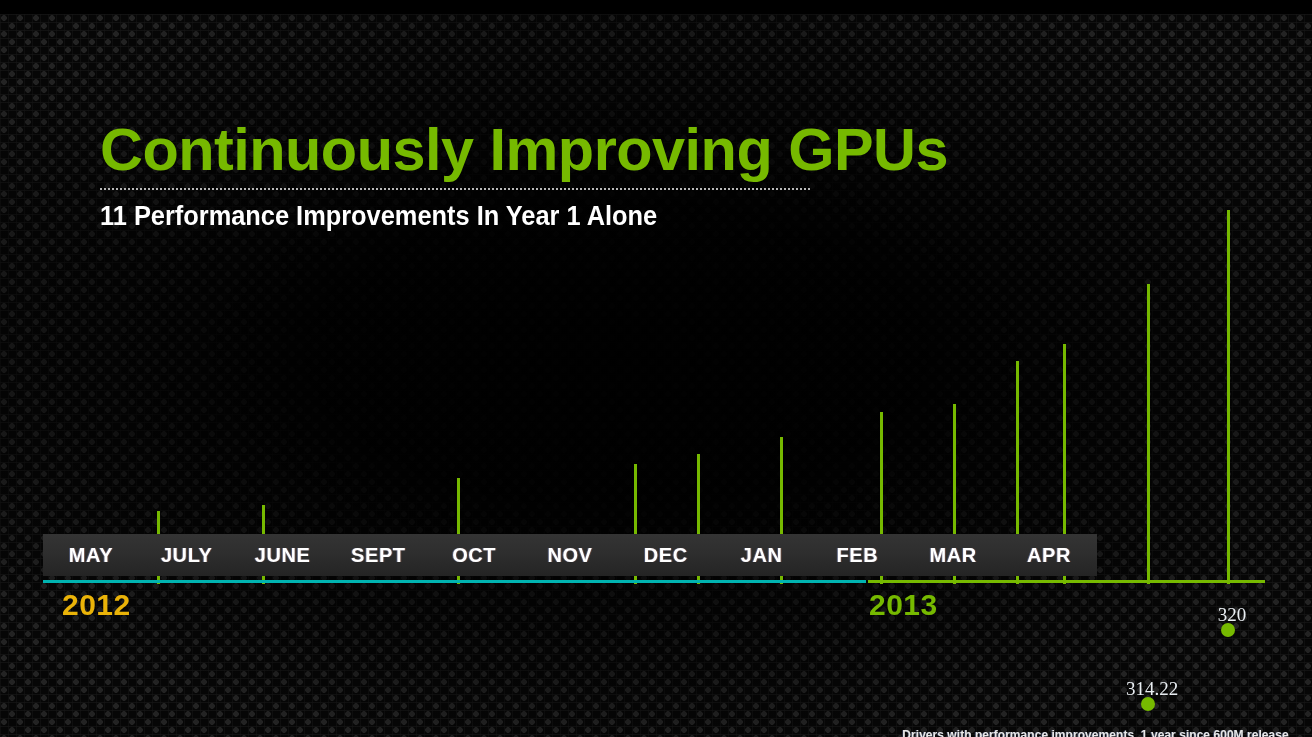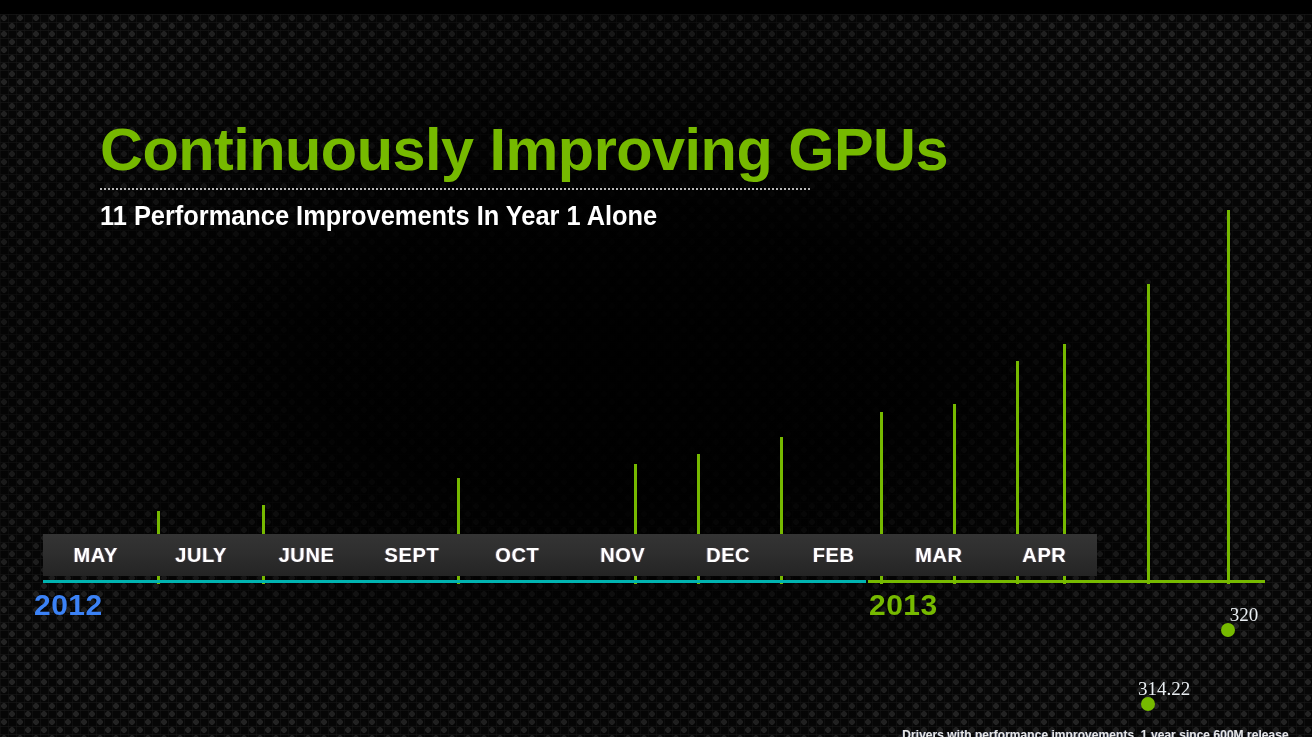--- a/index.html
+++ b/index.html
@@ -106,21 +106,21 @@
     background: #76B900;
   }
   .stem-label {
     position: absolute;
     font-family: "Liberation Serif", serif;
     font-size: 19px;
     line-height: 19px;
     color: #e9eef2;
     white-space: nowrap;
     transform: translateX(-50%);
-    left: 16px;
+    left: 4px;
   }
 
   
   #axis-bar {
     position: absolute;
     left: 43px;
     top: 520px;
     width: 1054px;
     height: 42px;
     background: linear-gradient(180deg, #343434 0%, #2e2e2e 45%, #242424 100%);
@@ -158,21 +158,21 @@
   }
   .year-label {
     position: absolute;
     top: 574px;
     font-family: "Liberation Sans", sans-serif;
     font-weight: bold;
     font-size: 30px;
     line-height: 34px;
     letter-spacing: 0.5px;
   }
-  #year-2012 { left: 34px; color: #3b82f6; }
+  #year-2012 { left: 62px; color: #eab308; }
   #year-2013 { left: 869px; color: #76B900; }
 
   
   #footnote {
     position: absolute;
     right: 20px;
     bottom: 8px;
     font-family: "Liberation Sans", sans-serif;
     font-weight: bold;
     font-size: 13px;
@@ -258,20 +258,23 @@
       <div class="month-cell">
         <span>OCT</span>
       </div>
       <div class="month-cell">
         <span>NOV</span>
       </div>
       <div class="month-cell">
         <span>DEC</span>
       </div>
       <div class="month-cell">
+        <span>JAN</span>
+      </div>
+      <div class="month-cell">
         <span>FEB</span>
       </div>
       <div class="month-cell">
         <span>MAR</span>
       </div>
       <div class="month-cell">
         <span>APR</span>
       </div>
     </div>
 

